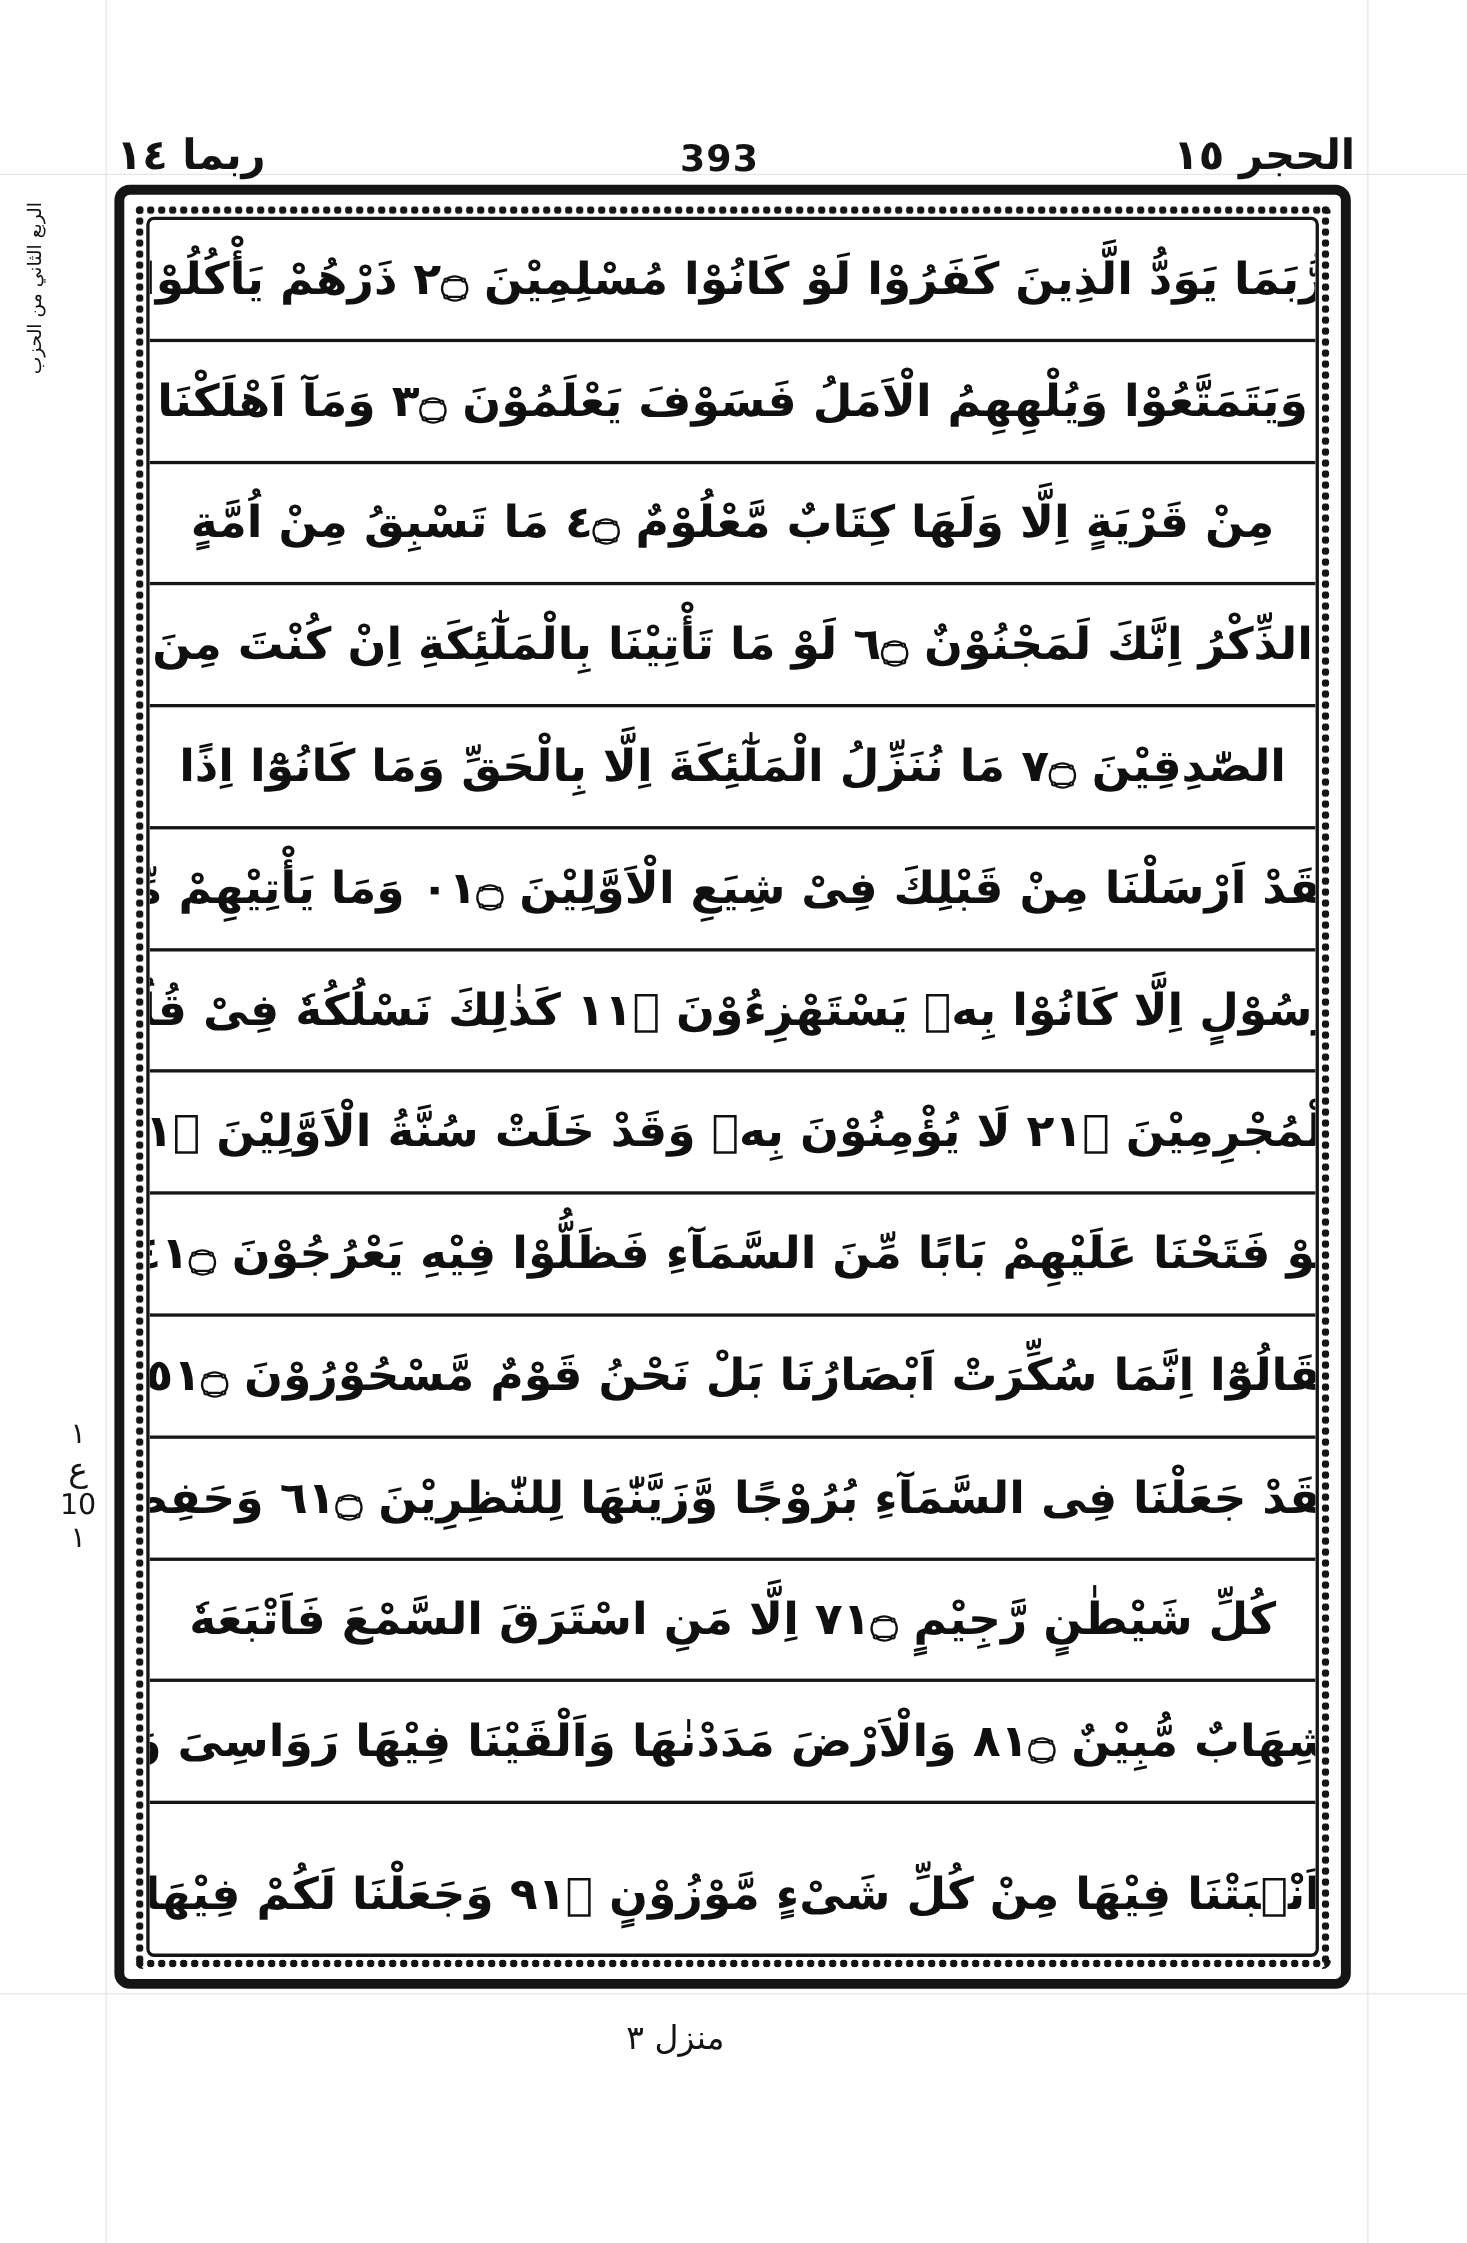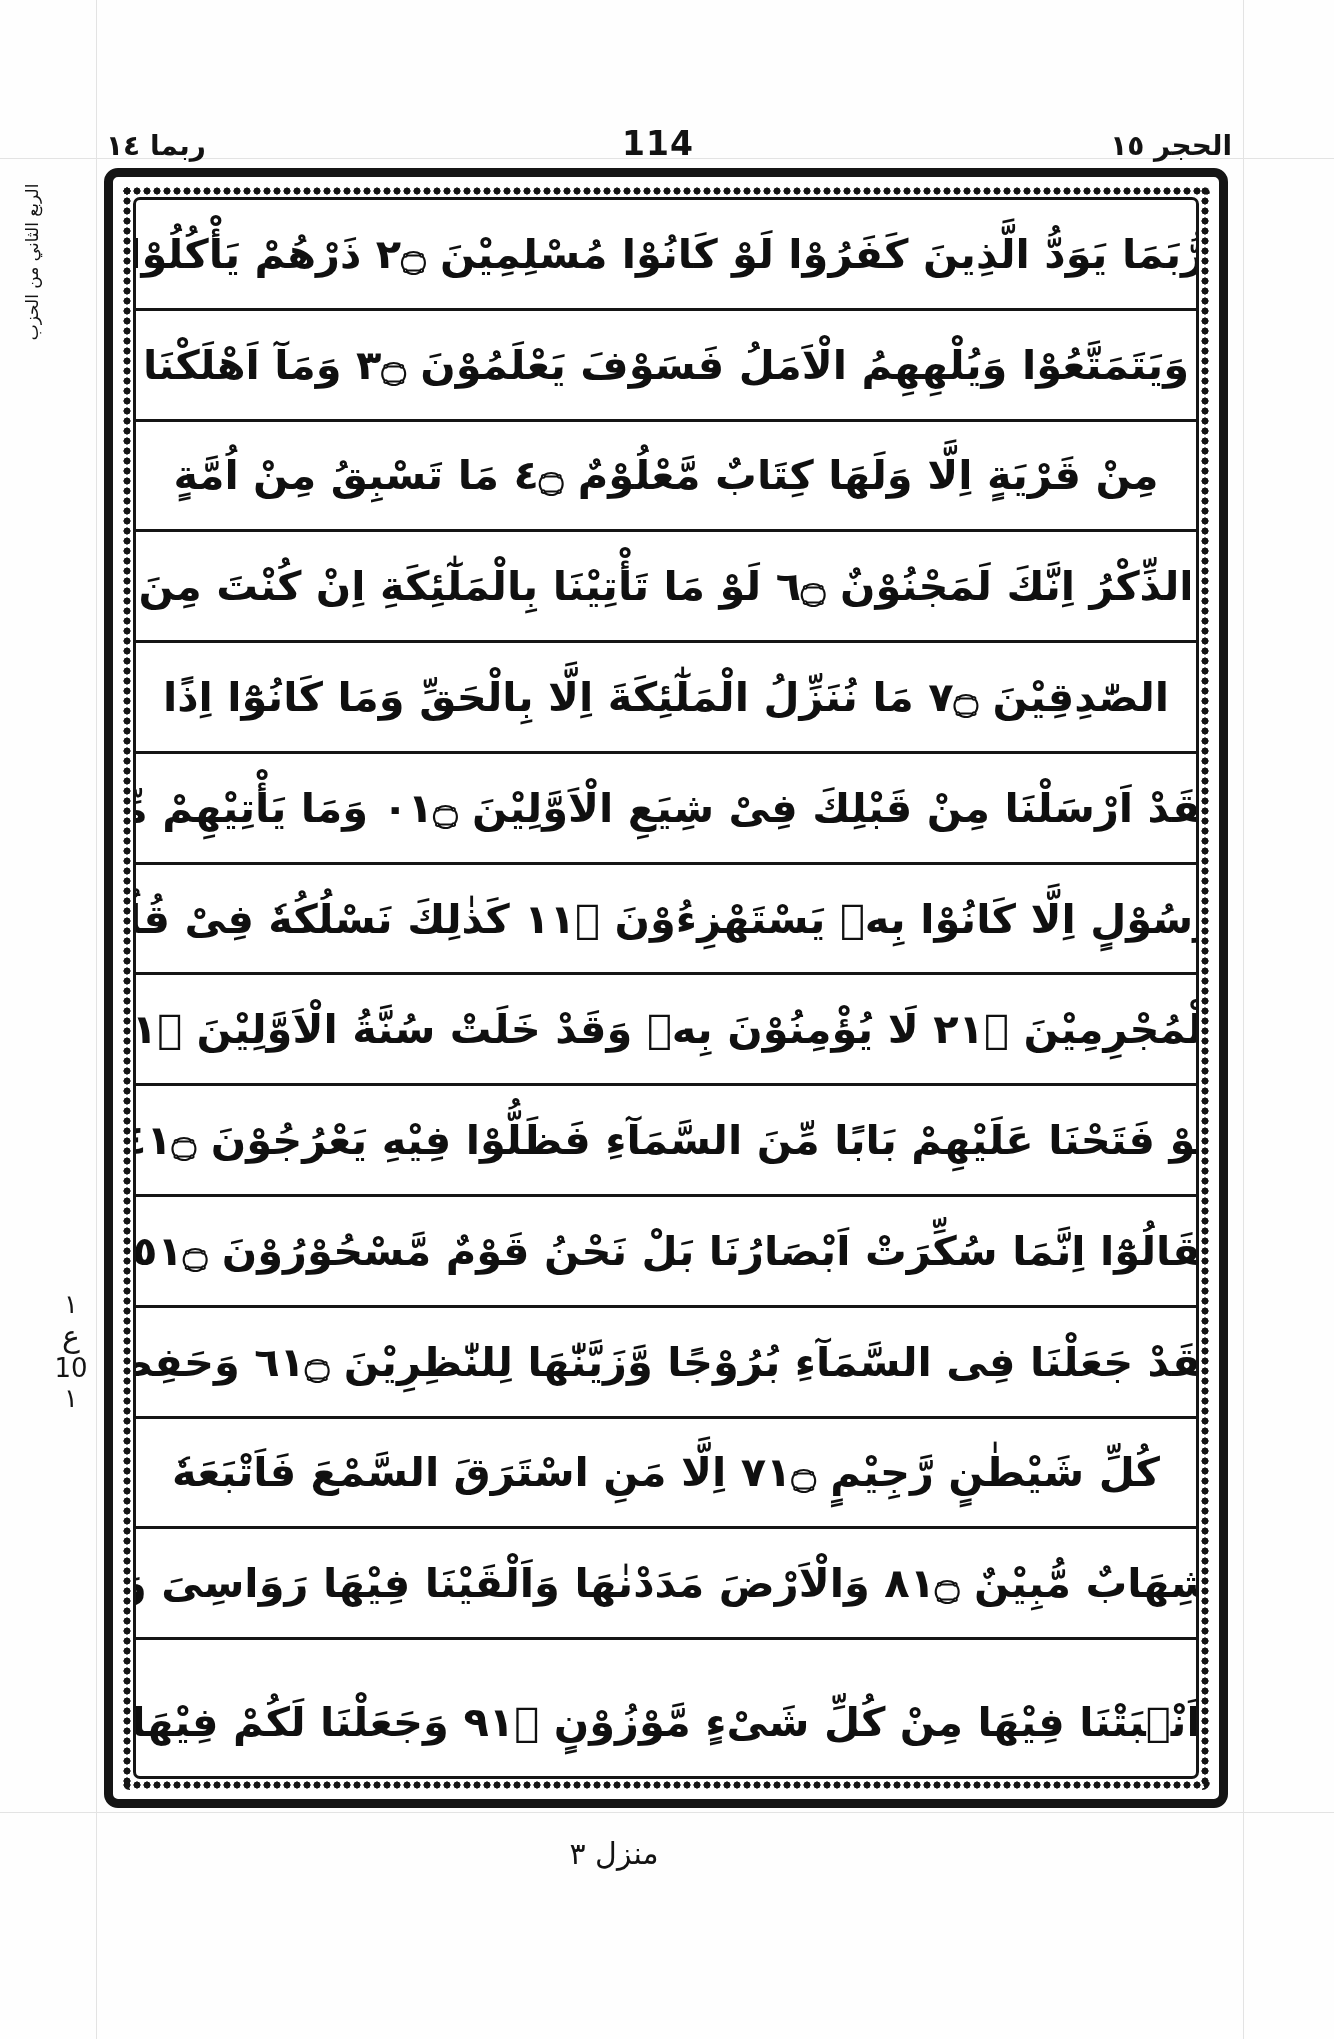--- a/index.html
+++ b/index.html
@@ -39,21 +39,21 @@
     left: 96px;
     top: 108px;
     width: 1148px;
     height: 52px;
     display: flex;
     align-items: flex-end;
     justify-content: space-between;
     direction: rtl;
   }
   .header-cell {
-    font-size: 28px;
+    font-size: 38px;
     line-height: 1;
     white-space: nowrap;
     font-family: "DejaVu Sans", sans-serif;
     font-weight: 600;
     color: #131313;
   }
   .header-juz   { padding-left: 10px; }
   .header-page  { font-size: 33px; letter-spacing: 1px; }
   .header-surah { padding-right: 12px; }
 
@@ -185,21 +185,21 @@
 
 <div class="page">
 
   <div class="guide guide-v-left"></div>
   <div class="guide guide-v-right"></div>
   <div class="guide guide-h-top"></div>
   <div class="guide guide-h-bottom"></div>
 
   <div class="header">
     <div class="header-cell header-surah">الحجر ١٥</div>
-    <div class="header-cell header-page">114</div>
+    <div class="header-cell header-page">393</div>
     <div class="header-cell header-juz">ربما ١٤</div>
   </div>
 
   <div class="side-note side-note-top">الربع الثاني من الحزب</div>
 
   <div class="ruku-mark">
     <span>١</span>
     <span class="ruku-mid">ع</span>
     <span>10</span>
     <span>١</span>

